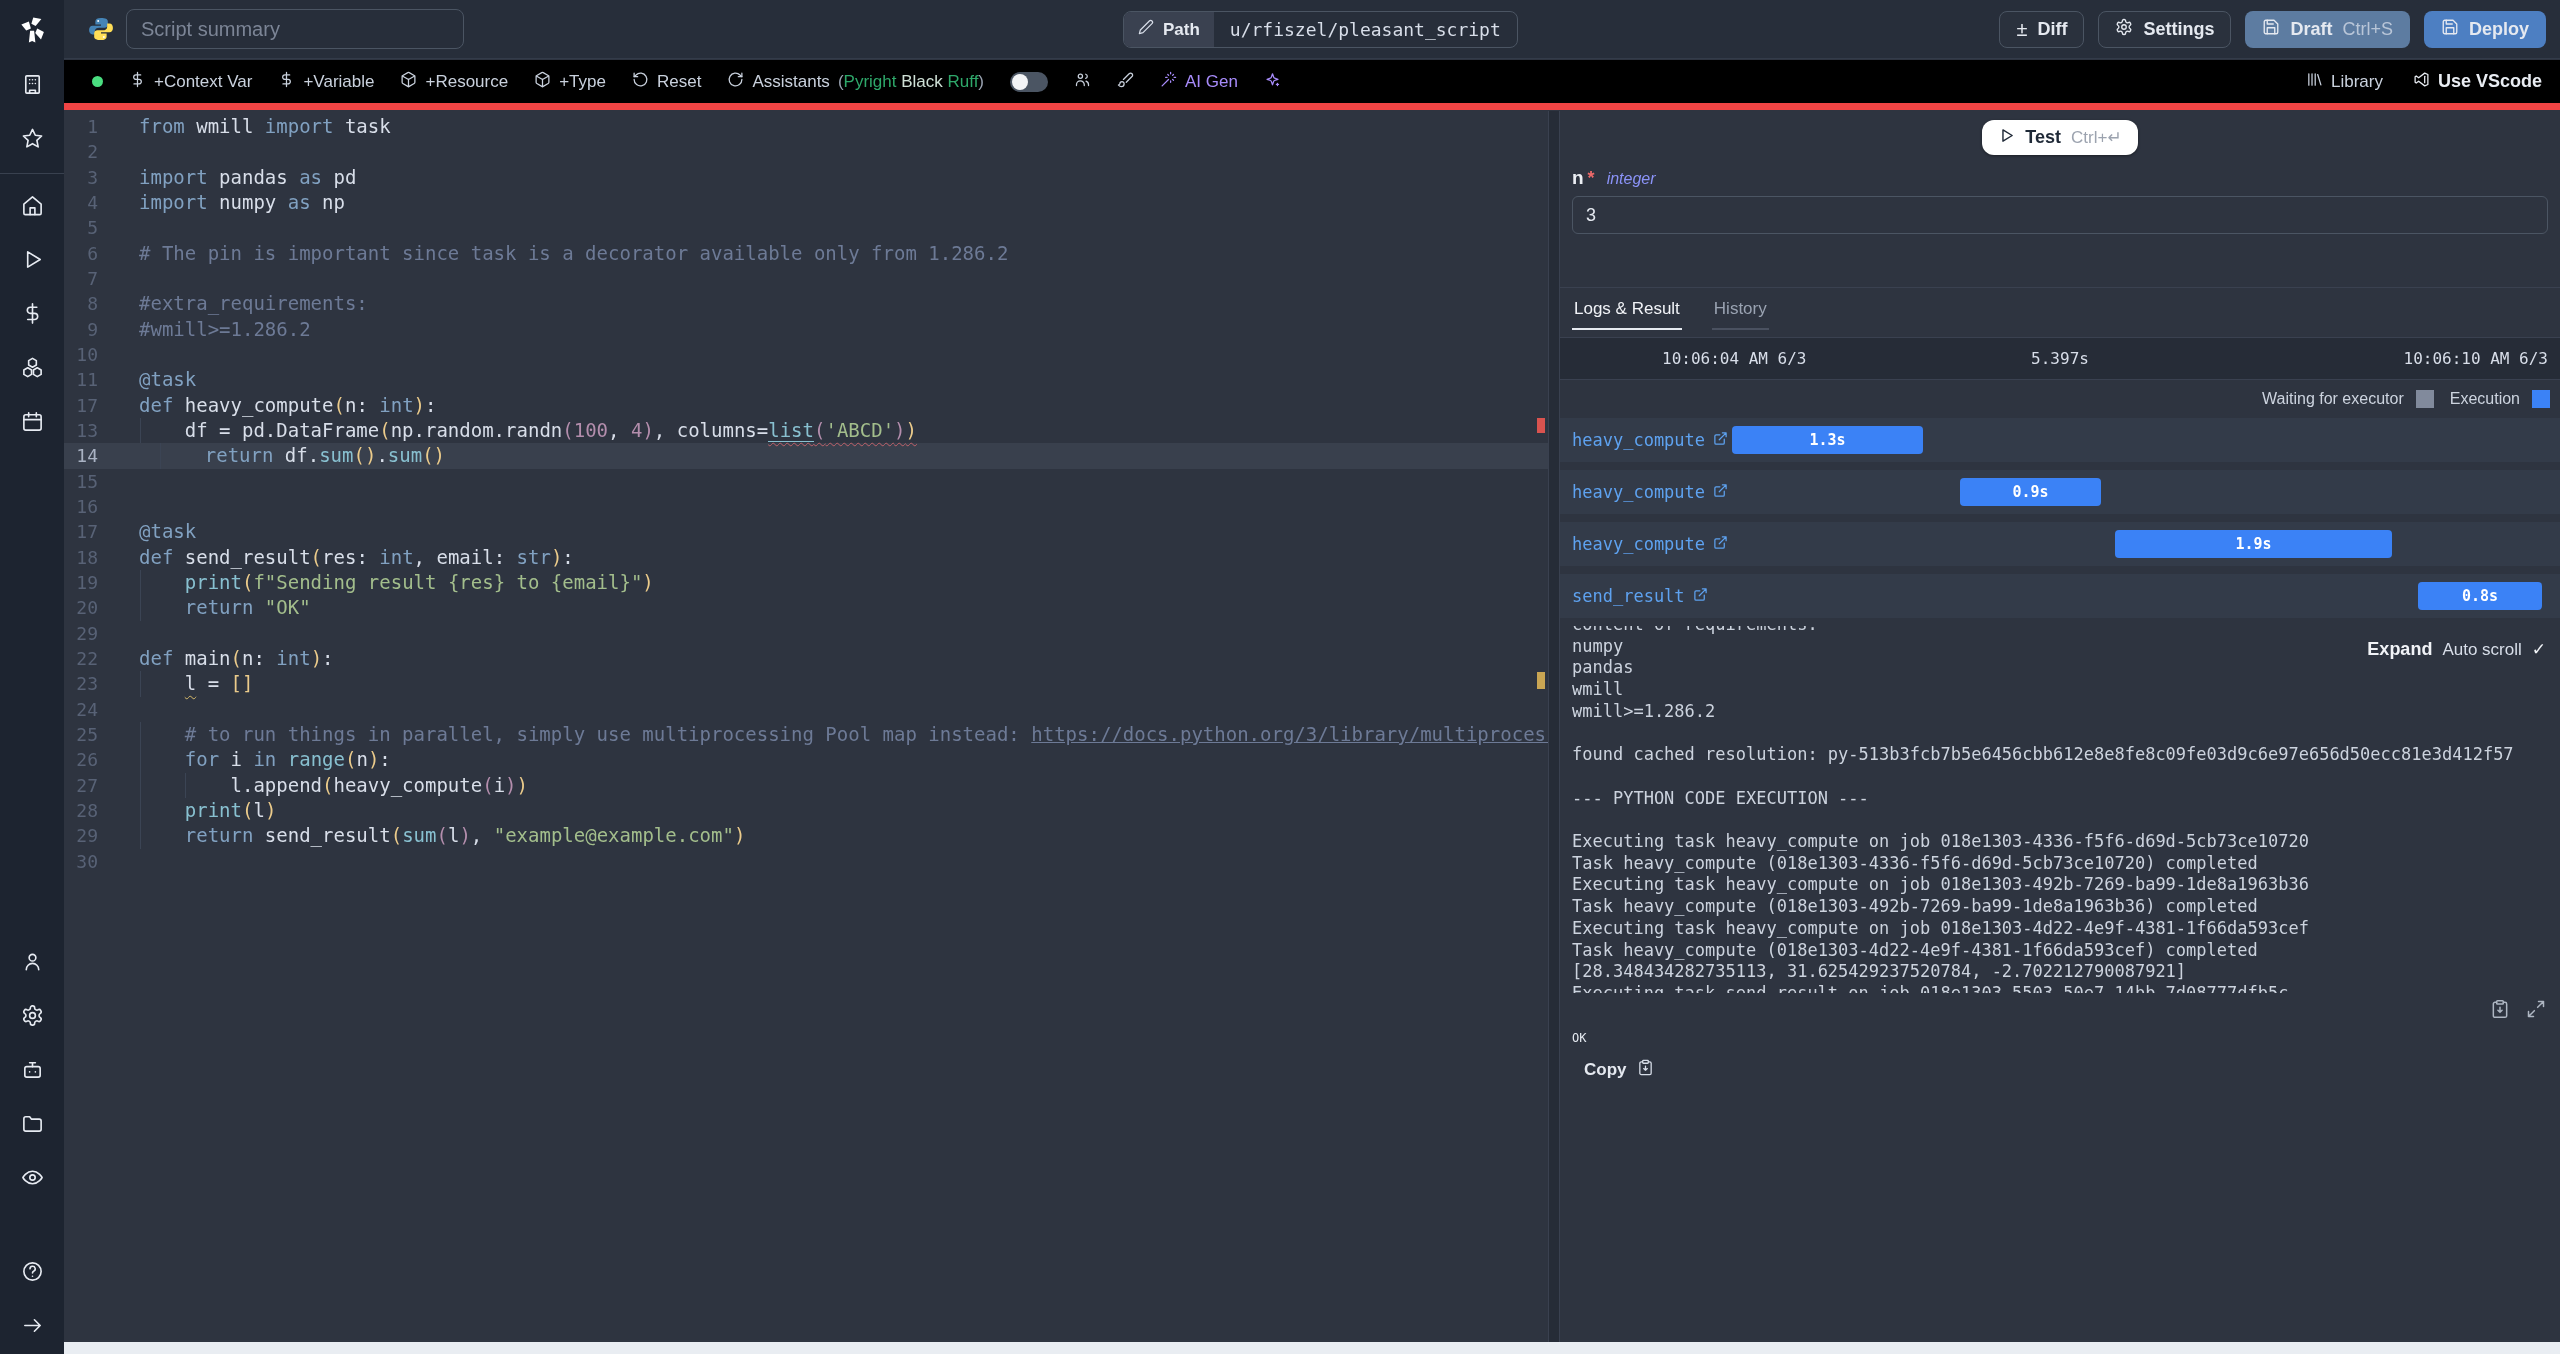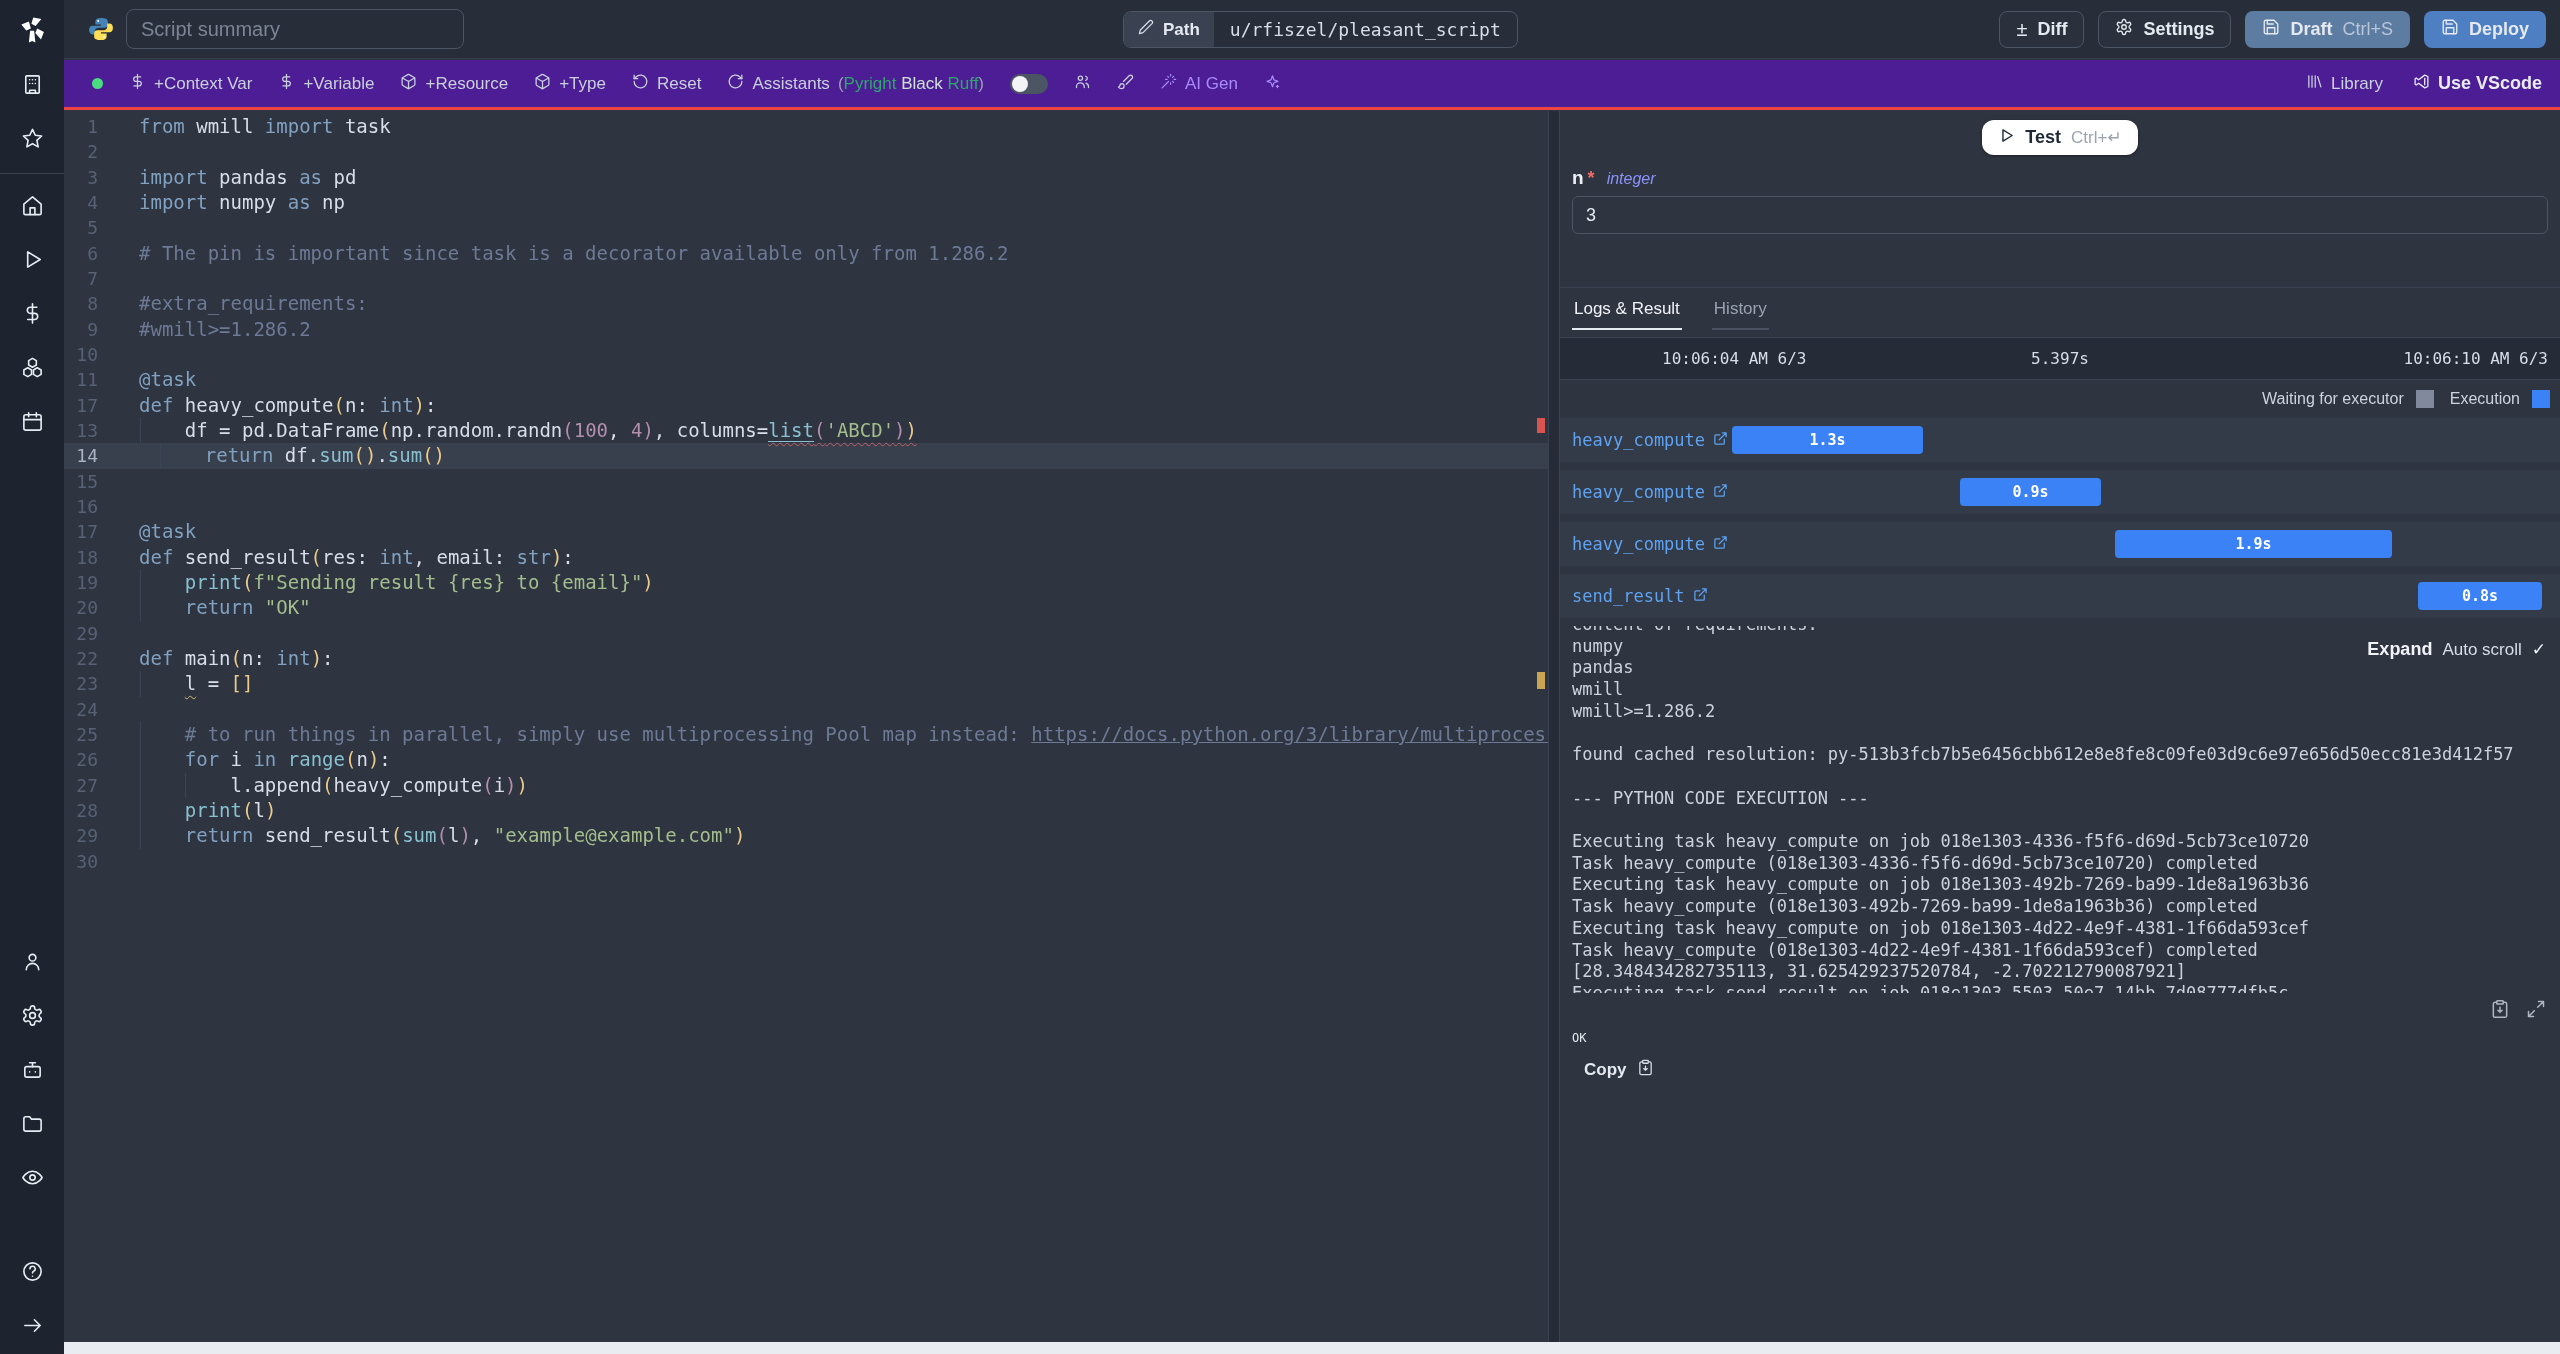--- a/index.html
+++ b/index.html
@@ -27,21 +27,21 @@
   .tb-right { position:absolute; right:14px; top:11px; display:flex; gap:14px; }
   .btn { display:flex; align-items:center; gap:10px; height:37px; padding:0 16px; border-radius:8px; font-size:18px; font-weight:600; color:#e5e9f0; cursor:pointer; border:1px solid transparent; }
   .btn svg { width:18px; height:18px; stroke:currentColor; stroke-width:1.8; fill:none; stroke-linecap:round; stroke-linejoin:round; }
   .btn.ghost { background:#2a313d; border-color:#4b5563; }
   .btn.draft { background:#5d7ca1; }
   .btn.draft .kbd { color:#b9c6d8; font-weight:400; }
   .btn.deploy { background:#4d7fc2; }
   .pm { font-size:20px; font-weight:400; }
 
   
-  .toolbar { position:absolute; left:64px; top:60px; width:2496px; height:50px; background:#4c1d95; border-bottom:3px solid #ef4444; display:flex; align-items:center; }
+  .toolbar { position:absolute; left:64px; top:60px; width:2496px; height:50px; background:#000000; border-bottom:7px solid #ef4444; display:flex; align-items:center; }
   .tool-item { display:flex; align-items:center; gap:8px; color:#c9d1dd; font-size:17px; margin-left:26px; cursor:pointer; white-space:nowrap; }
   .tool-item svg { width:17px; height:17px; stroke:currentColor; stroke-width:1.8; fill:none; stroke-linecap:round; stroke-linejoin:round; }
   .status-dot { width:11px; height:11px; border-radius:50%; background:#4ade80; margin-left:28px; }
   .assist-extra { color:#9aa3b2; }
   .toggle { width:38px; height:20px; border-radius:10px; background:#4b5563; position:relative; margin-left:26px; cursor:pointer; }
   .toggle .knob { position:absolute; left:2px; top:2px; width:16px; height:16px; border-radius:50%; background:#f3f4f6; }
   .purple { color:#a78bfa;text-align:center; }
   .toolbar-right { margin-left:auto; display:flex; align-items:center; margin-right:18px; }
   .tool-item.strong { font-weight:700; color:#e9edf3; font-size:18px; }
 

